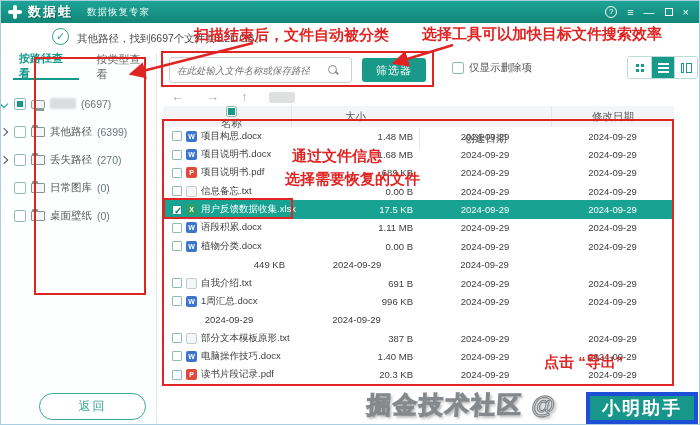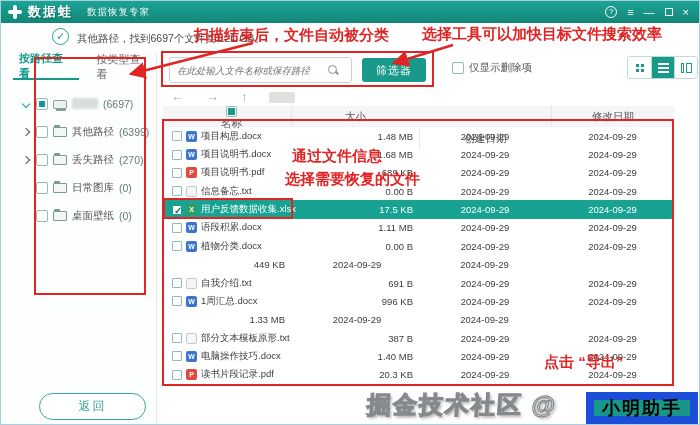--- a/index.html
+++ b/index.html
@@ -26,21 +26,21 @@
   .check-ic { position:absolute; left:51px; top:27px; width:17px; height:17px; border:1.6px solid #27a383;
               border-radius:50%; color:#27a383; font-size:11px; display:flex; align-items:center; justify-content:center; z-index:6;}
   .scan-text { position:absolute; left:76px; top:31px; font-size:10.5px; color:#4a4a4a; z-index:6; }
 
   
   .sidebar { position:absolute; top:52px; left:0; width:156px; bottom:0; background:#fdfefe; border-right:1px solid #e4e8e8; }
   .side-tabs { display:flex; height:27px; align-items:stretch; font-size:11px; }
   .stab { display:flex; align-items:center; padding:0 6px; margin-left:12px; color:#666; }
   .stab.active { color:#14998b; border-bottom:2.5px solid #14998b; font-weight:bold; }
   .tree { padding-top:10px; font-size:10.5px; color:#555; }
-  .titem { display:flex; align-items:center; height:28px; padding-left:22px; gap:5px; white-space:nowrap; }
+  .titem { display:flex; align-items:center; height:28px; padding-left:0; gap:5px; white-space:nowrap; }
   .titem.lvl2 { }
   .chev { display:inline-block; width:6px; height:6px; flex:0 0 8px; position:relative; }
   .chev::before { content:""; position:absolute; left:0; top:0; width:5px; height:5px;
                   border-right:1.6px solid #555; border-bottom:1.6px solid #555; }
   .chev.down::before  { transform:rotate(45deg); border-color:#16a08f; }
   .chev.right::before { transform:rotate(-45deg); }
   .chev.none::before  { display:none; }
   .cb { display:inline-block; width:12px; height:12px; border:1px solid #8fbcb4; border-radius:2px; background:#fff;
         flex:0 0 12px; position:relative; }
   .cb.ind::after { content:""; position:absolute; left:2px; top:2px; width:6px; height:6px; background:#17988a; }
@@ -117,21 +117,21 @@
   
   .ann { position:absolute; color:#e02424; font-weight:bold; font-size:15px; white-space:nowrap; z-index:30; }
   .rrect { position:absolute; border:2.5px solid #e02424; z-index:25; pointer-events:none; }
   #arrow-layer { position:absolute; left:0; top:0; width:700px; height:425px; z-index:26; pointer-events:none; }
 
   
   .wm { position:absolute; left:366px; top:388px; font-size:24px; font-weight:900; letter-spacing:2px;
         color:#eceeee; -webkit-text-stroke:1.2px #85898c; text-shadow:2px 2px 3px rgba(90,90,90,.55);
         z-index:28; white-space:nowrap; transform:skewX(-4deg); }
   .wm-badge { position:absolute; left:585px; top:391px; width:112px; height:32px; background:#17978a;
-              border:8px solid #1d4ed8; color:#000000; font-size:18px; font-weight:bold; letter-spacing:2px;
+              border:4px solid #1d4ed8; color:#ffffff; font-size:18px; font-weight:bold; letter-spacing:2px;
               display:flex; align-items:center; justify-content:center; z-index:29; }
 </style>
 </head>
 <body>
 
 <div id="app">
 
   <div class="titlebar">
     <span class="logo-cross"></span>
     <span class="app-name">数据蛙</span>
@@ -345,21 +345,20 @@
       <span class="cb"></span>
       <span class="fi docx">W</span>
       <span class="fname">1周汇总.docx</span>
     </div>
     <div class="c-size">996 KB</div>
     <div class="c-cd">2024-09-29</div>
     <div class="c-md">2024-09-29</div>
   </div>
 
   <div class="trow">
-    <div class="c-size">1.33 MB</div>
     <div class="c-cd">2024-09-29</div>
     <div class="c-md">2024-09-29</div>
   </div>
 
   <div class="trow">
     <div class="c-name">
       <span class="cb"></span>
       <span class="fi txt"></span>
       <span class="fname">部分文本模板原形.txt</span>
     </div>

